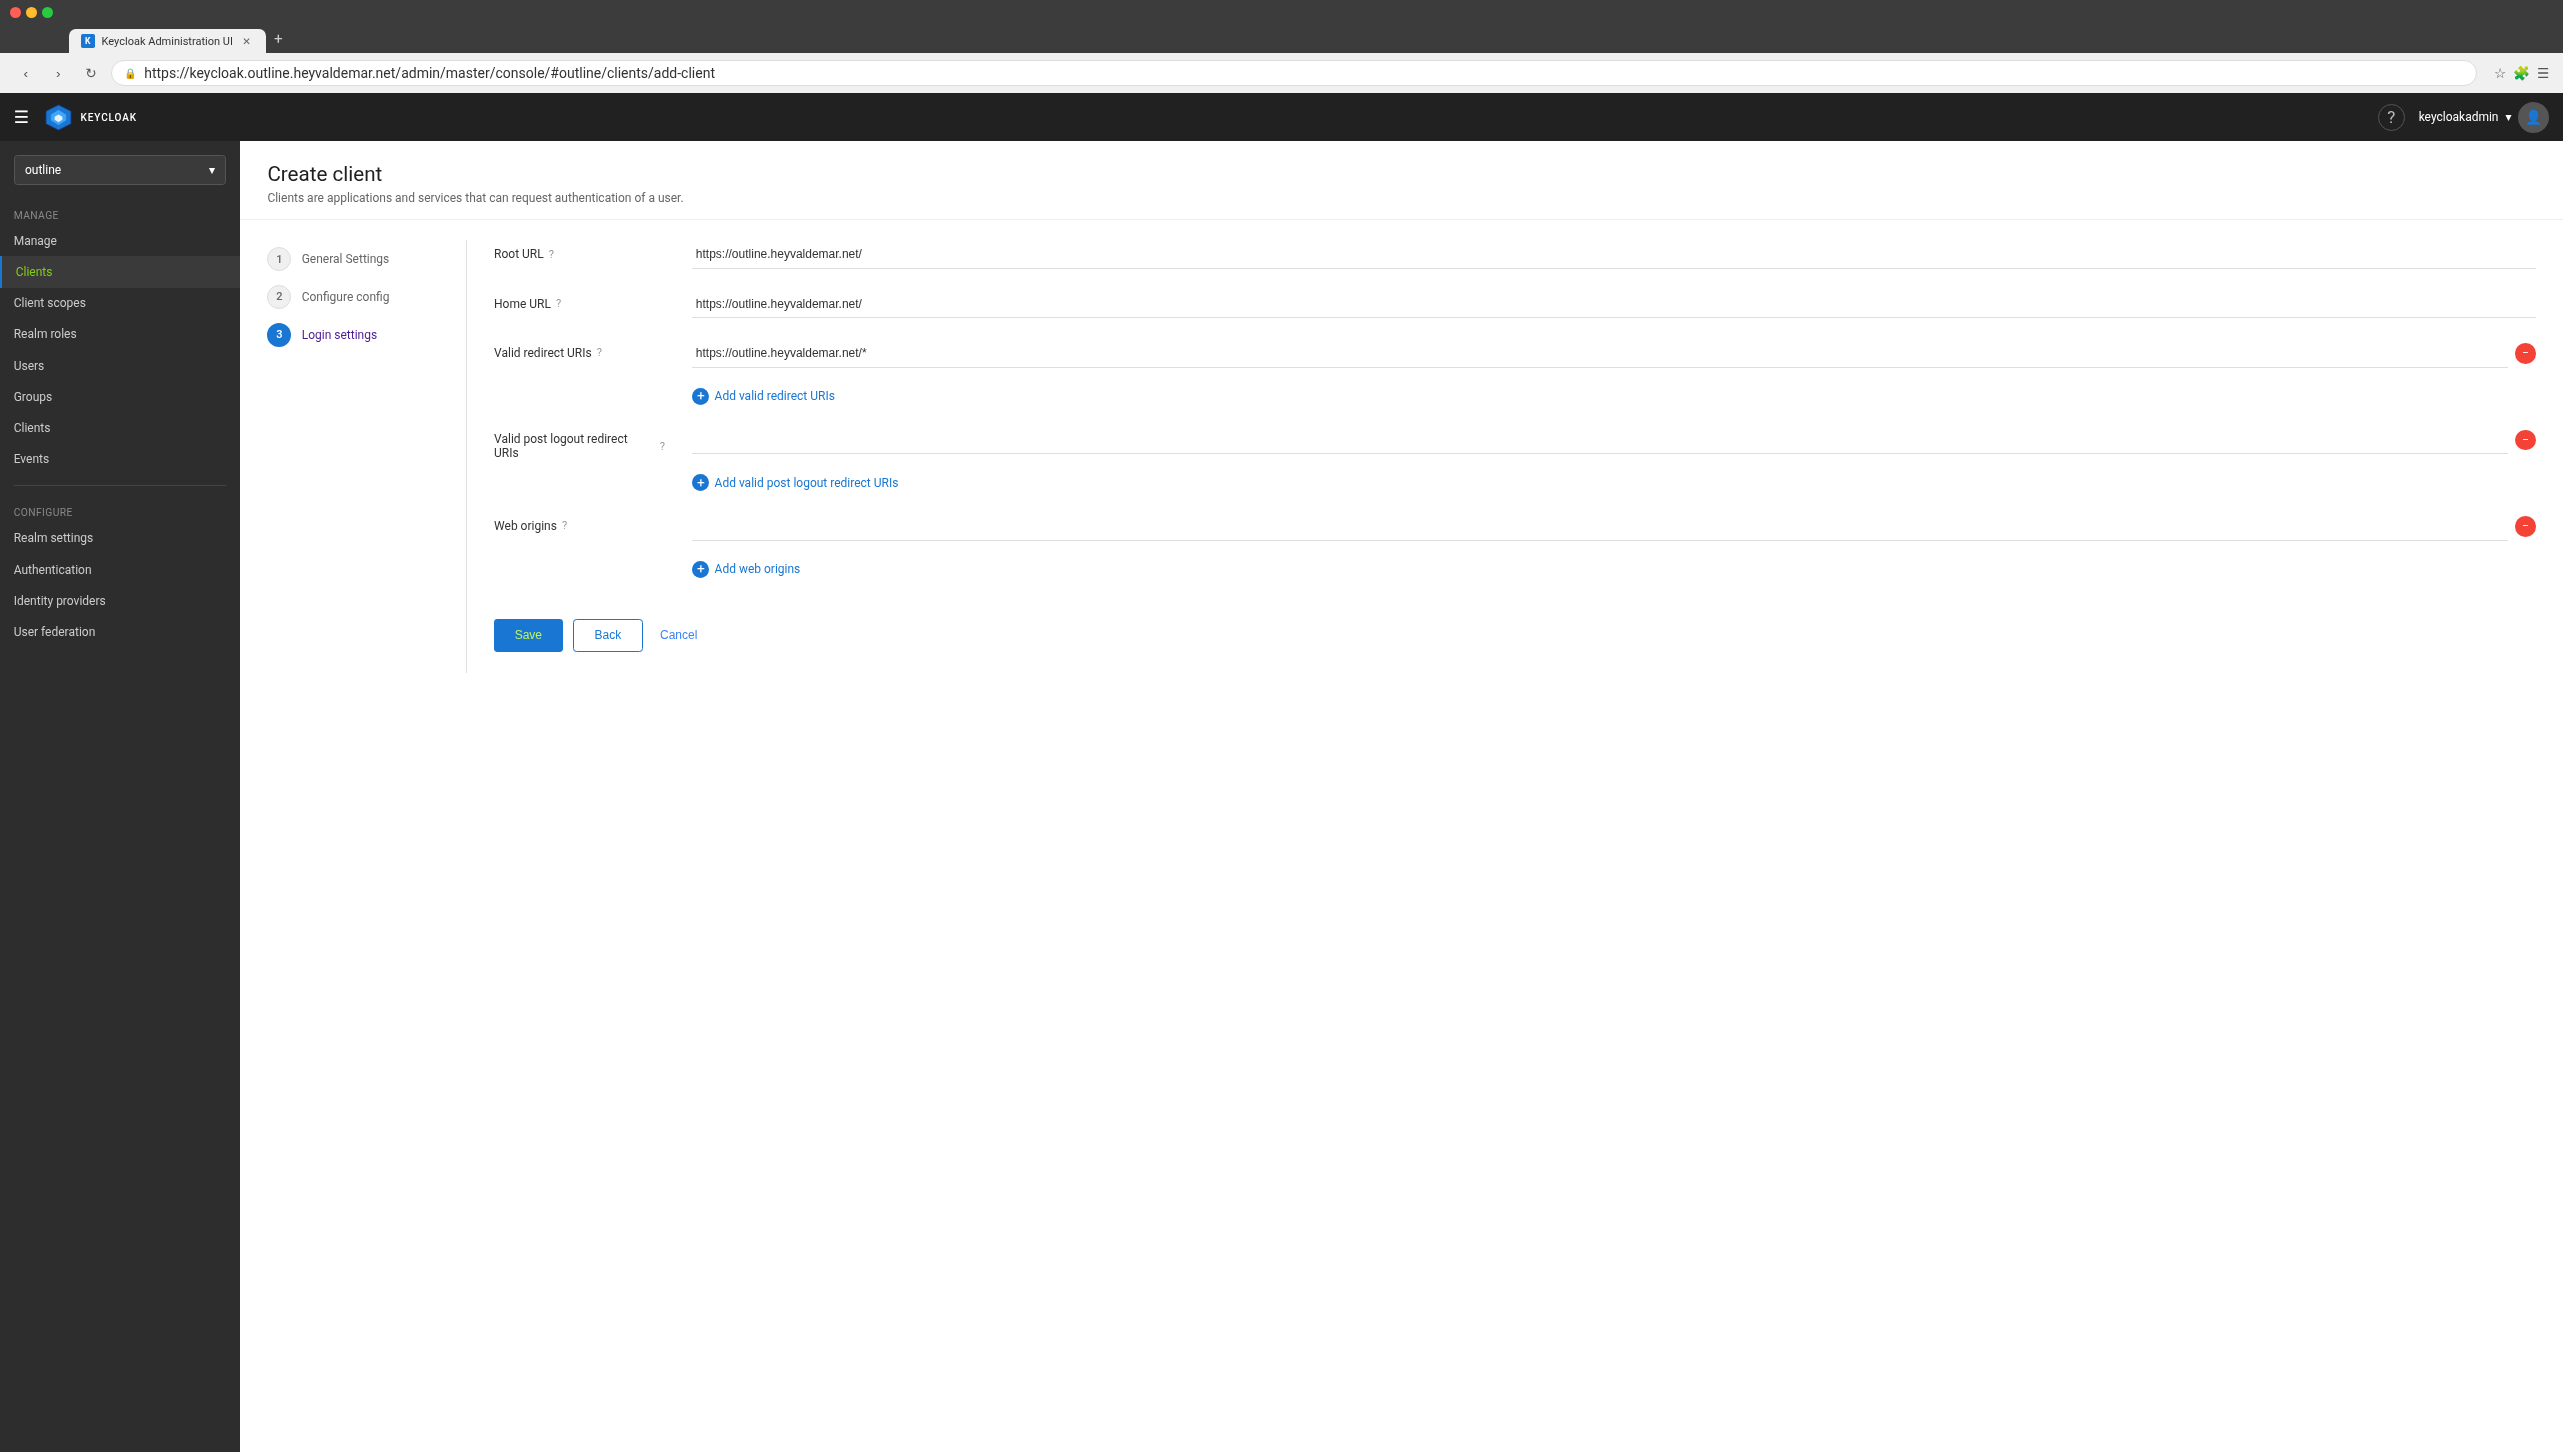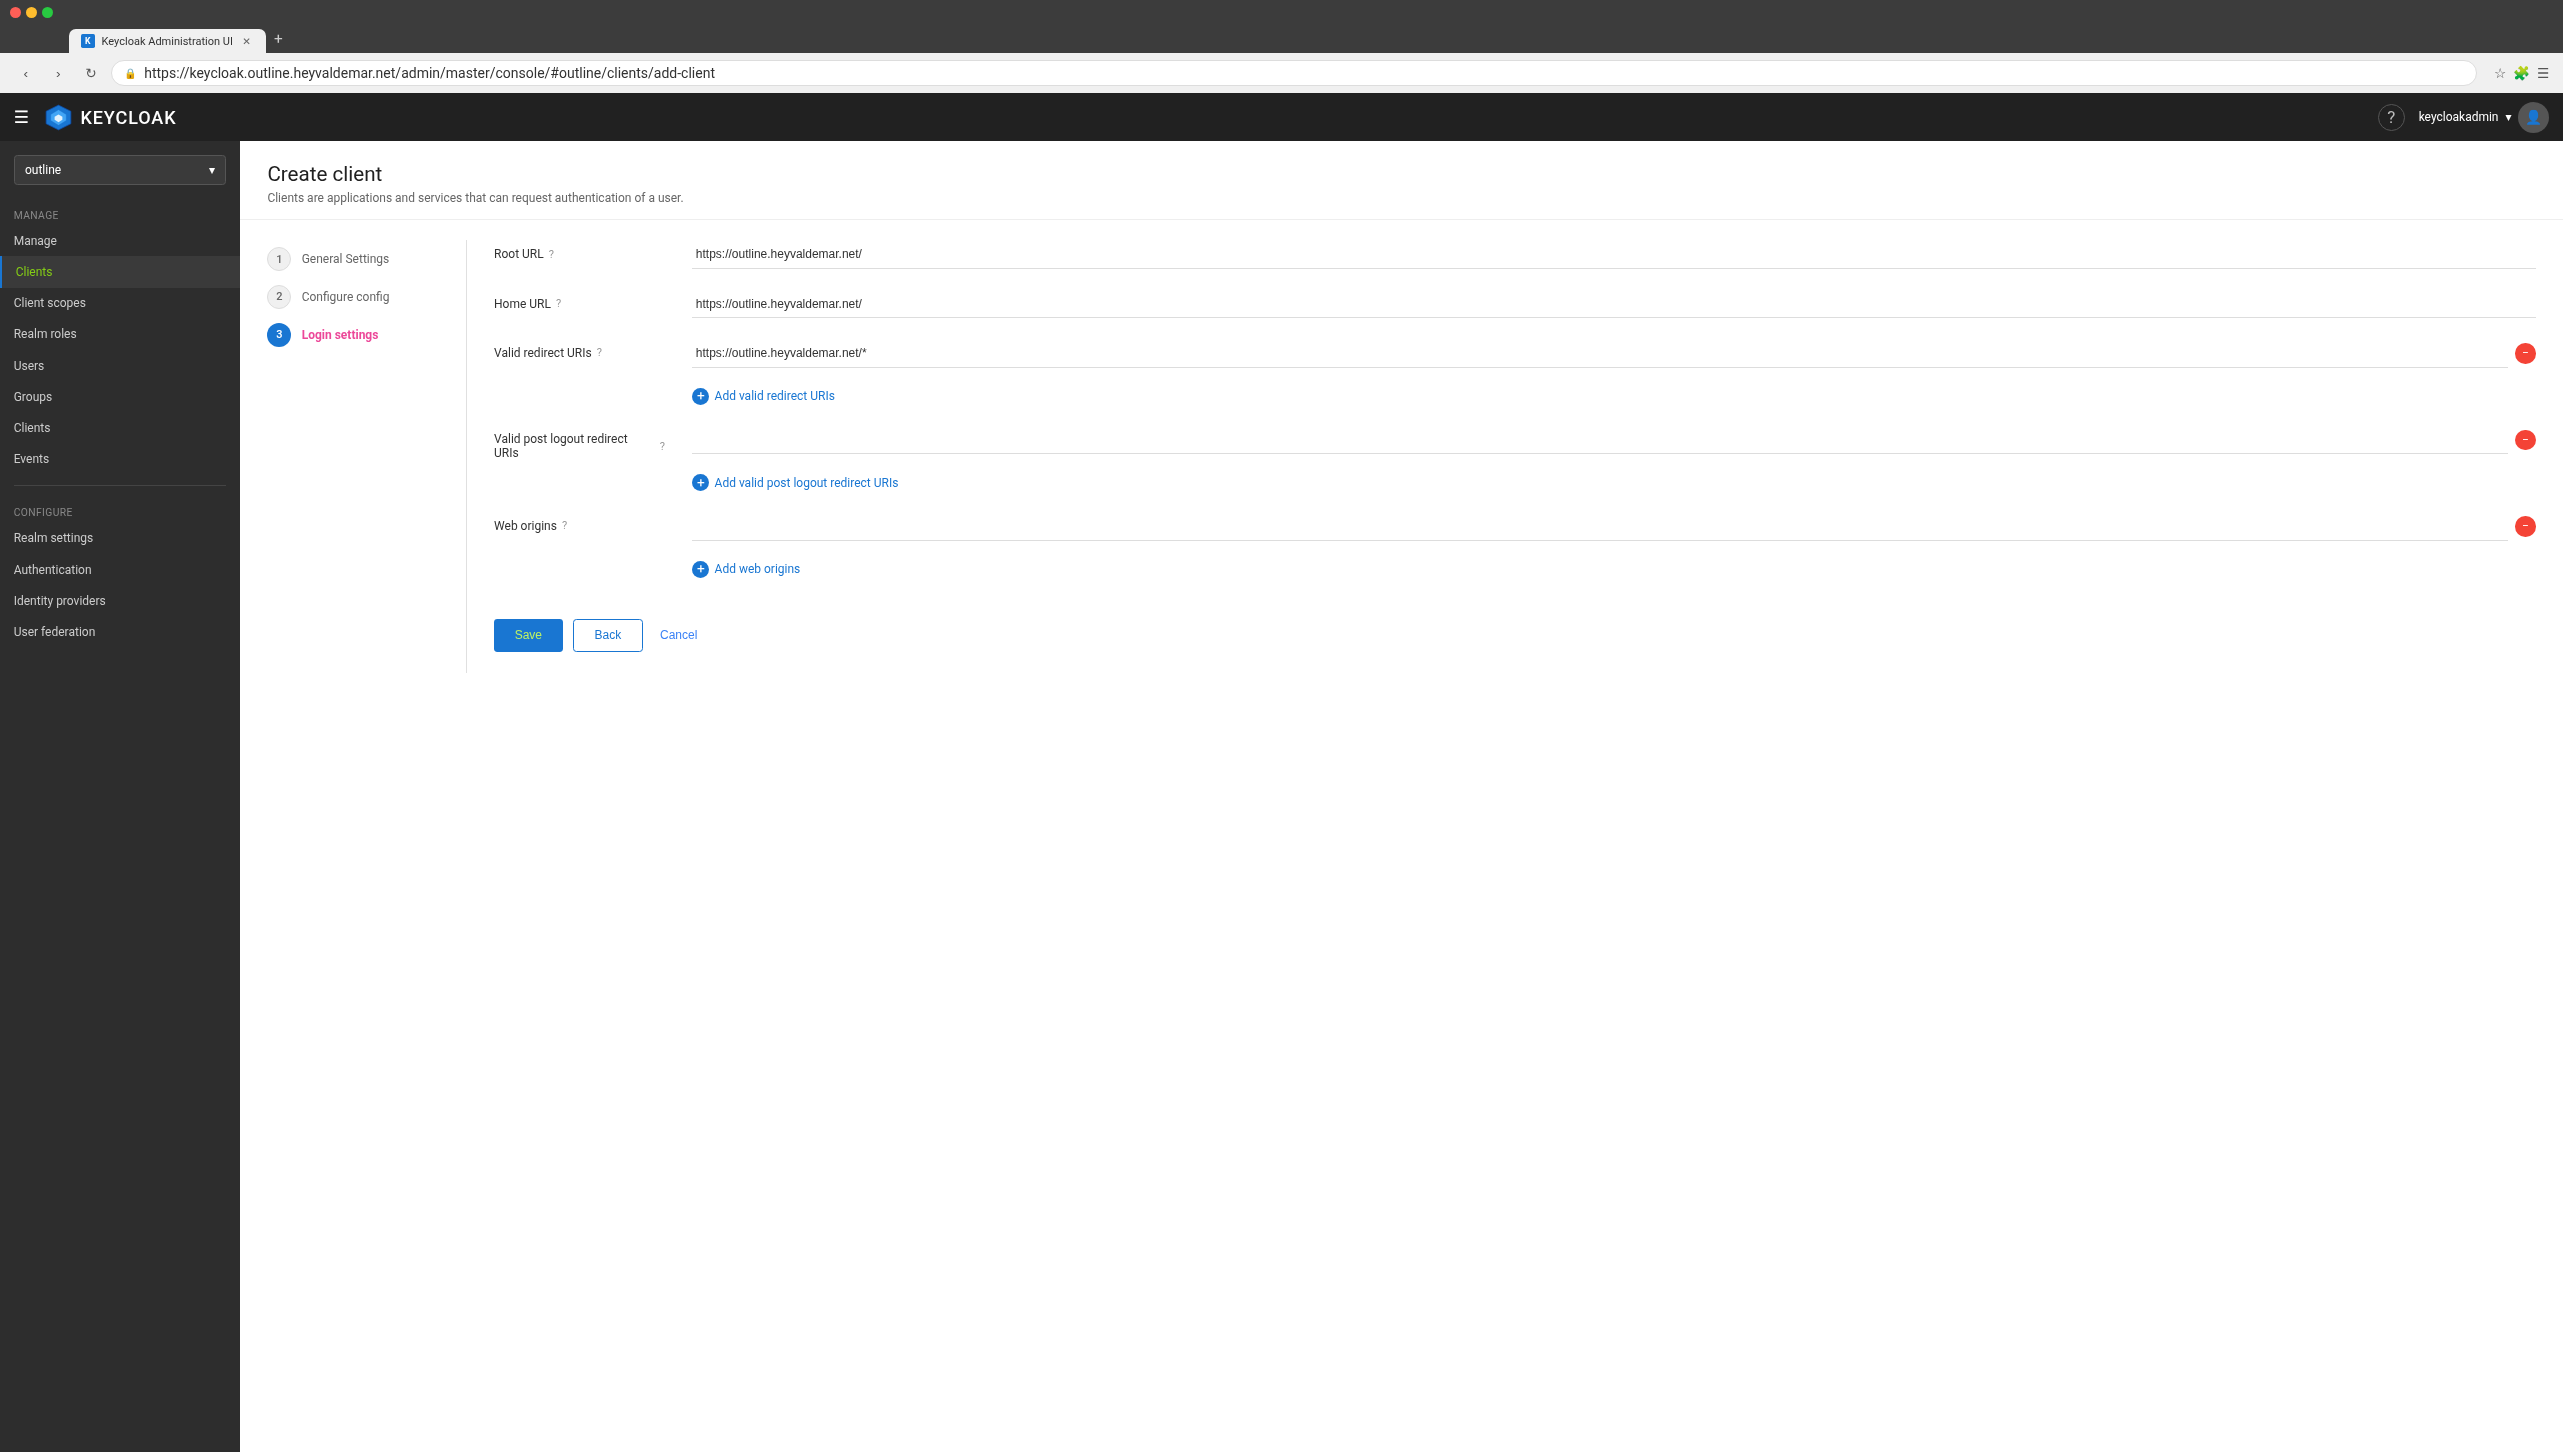--- a/index.html
+++ b/index.html
@@ -117,21 +117,21 @@
     .navbar-logo {
       display: flex;
       align-items: center;
       gap: 6.9px;
     }
     .keycloak-logo-icon {
       width: 31px; height: 31px;
     }
     .navbar-brand {
       color: white;
-      font-size: 18px;
+      font-size: 10px;
       font-weight: 500;
       letter-spacing: 0.9px;
       text-transform: uppercase;
     }
     .navbar-right {
       margin-left: auto;
       display: flex;
       align-items: center;
       gap: 13.7px;
     }
@@ -266,21 +266,21 @@
     }
     .step-number.inactive {
       background: #f0f0f0;
       color: #666;
       border: 0.9px solid #ddd;
     }
     .step-number.active {
       background: #1976d2;
       color: white;
     }
-    .step-label.active { color: #ec4899; font-weight: 700; }
+    .step-label.active { color: #4c1d95; font-weight: 400; }
 
     
     .wizard-divider {
       width: 0.9px;
       background: #e0e0e0;
       flex-shrink: 0;
     }
 
     
     .wizard-form {

